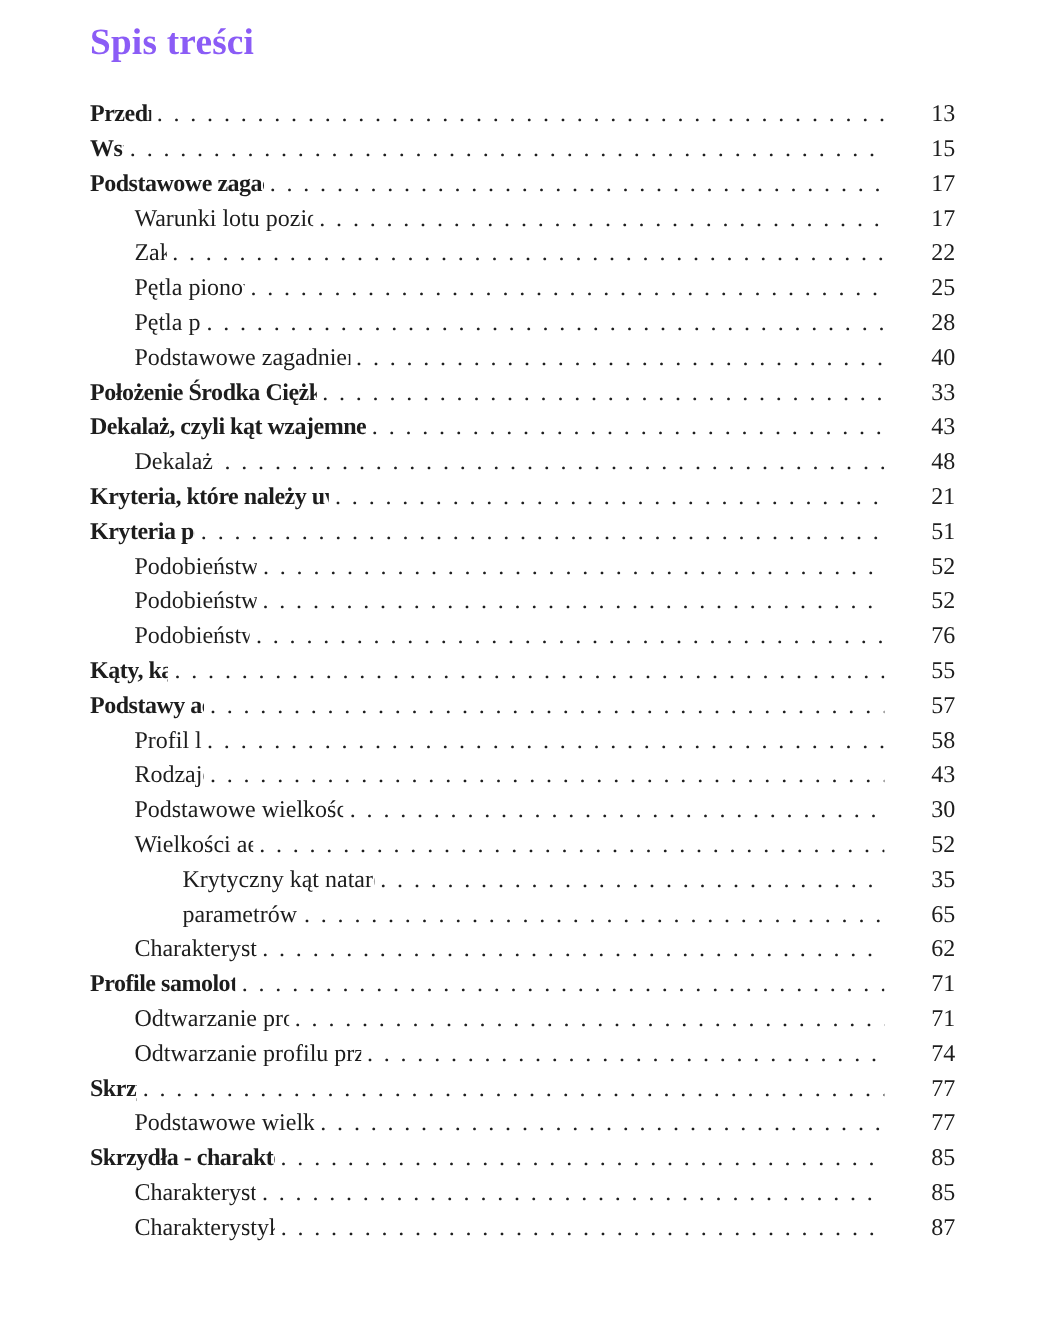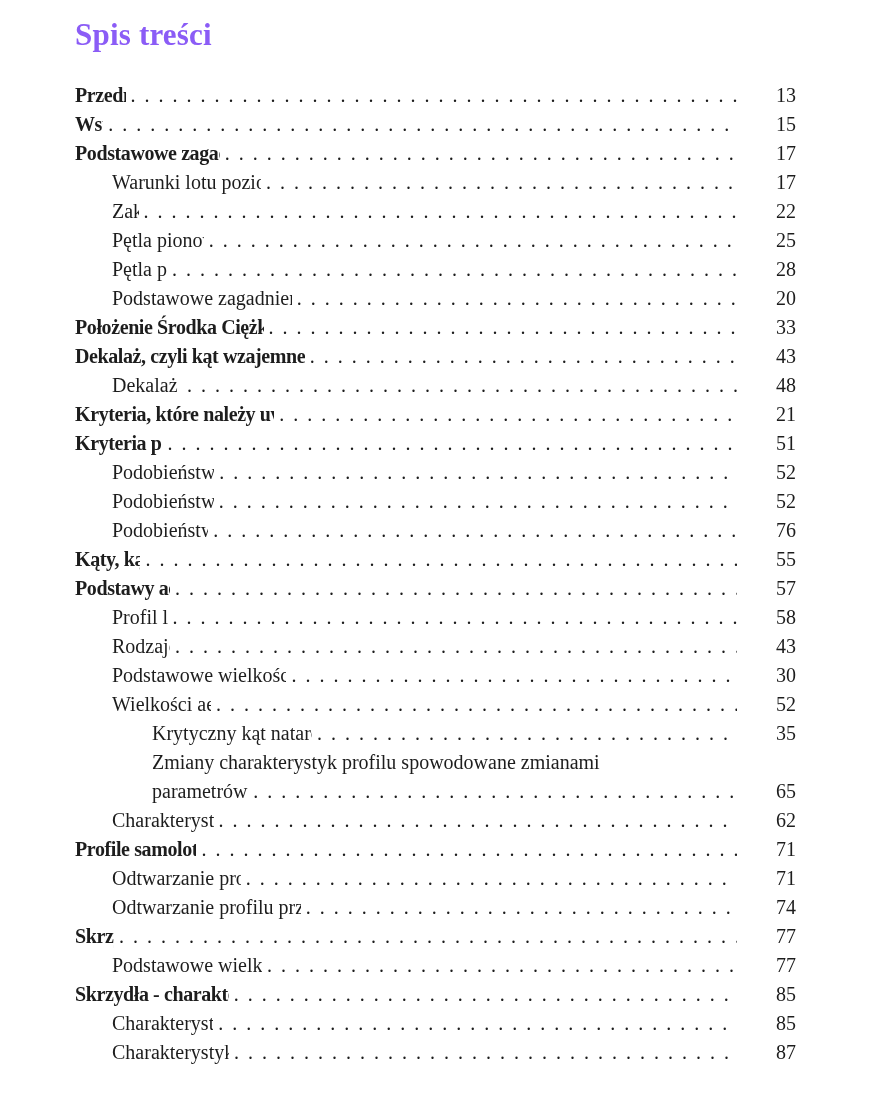--- a/index.html
+++ b/index.html
@@ -106,21 +106,21 @@
         <span class="pg">25</span>
       </div>
       <div class="toc-row level-1">
         <span class="lbl">Pętla pozioma</span>
         <span class="dots"></span>
         <span class="pg">28</span>
       </div>
       <div class="toc-row level-1">
         <span class="lbl">Podstawowe zagadnienia mechaniki lotu – podsumowanie..</span>
         <span class="dots"></span>
-        <span class="pg">20</span>
+        <span class="pg">40</span>
       </div>
       <div class="toc-row level-0 bold">
         <span class="lbl">Położenie Środka Ciężkości i zapas stateczności podłużnej</span>
         <span class="dots"></span>
         <span class="pg">33</span>
       </div>
       <div class="toc-row level-0 bold">
         <span class="lbl">Dekalaż, czyli kąt wzajemnego sklinowania skrzydła i statecznika poziomego.</span>
         <span class="dots"></span>
         <span class="pg">43</span>
@@ -182,23 +182,20 @@
       </div>
       <div class="toc-row level-1">
         <span class="lbl">Wielkości aerodynamiczne:</span>
         <span class="dots"></span>
         <span class="pg">52</span>
       </div>
       <div class="toc-row level-2">
         <span class="lbl">Krytyczny kąt natarcia i charakterystyka przeciągnięcia</span>
         <span class="dots"></span>
         <span class="pg">35</span>
-      </div>
-      <div class="toc-row level-2">
-        <span class="lbl">Zmiany charakterystyk profilu spowodowane zmianami</span>
       </div>
       <div class="toc-row level-2">
         <span class="lbl">parametrów geometrycznych</span>
         <span class="dots"></span>
         <span class="pg">65</span>
       </div>
       <div class="toc-row level-1">
         <span class="lbl">Charakterystyki profili KFm</span>
         <span class="dots"></span>
         <span class="pg">62</span>

